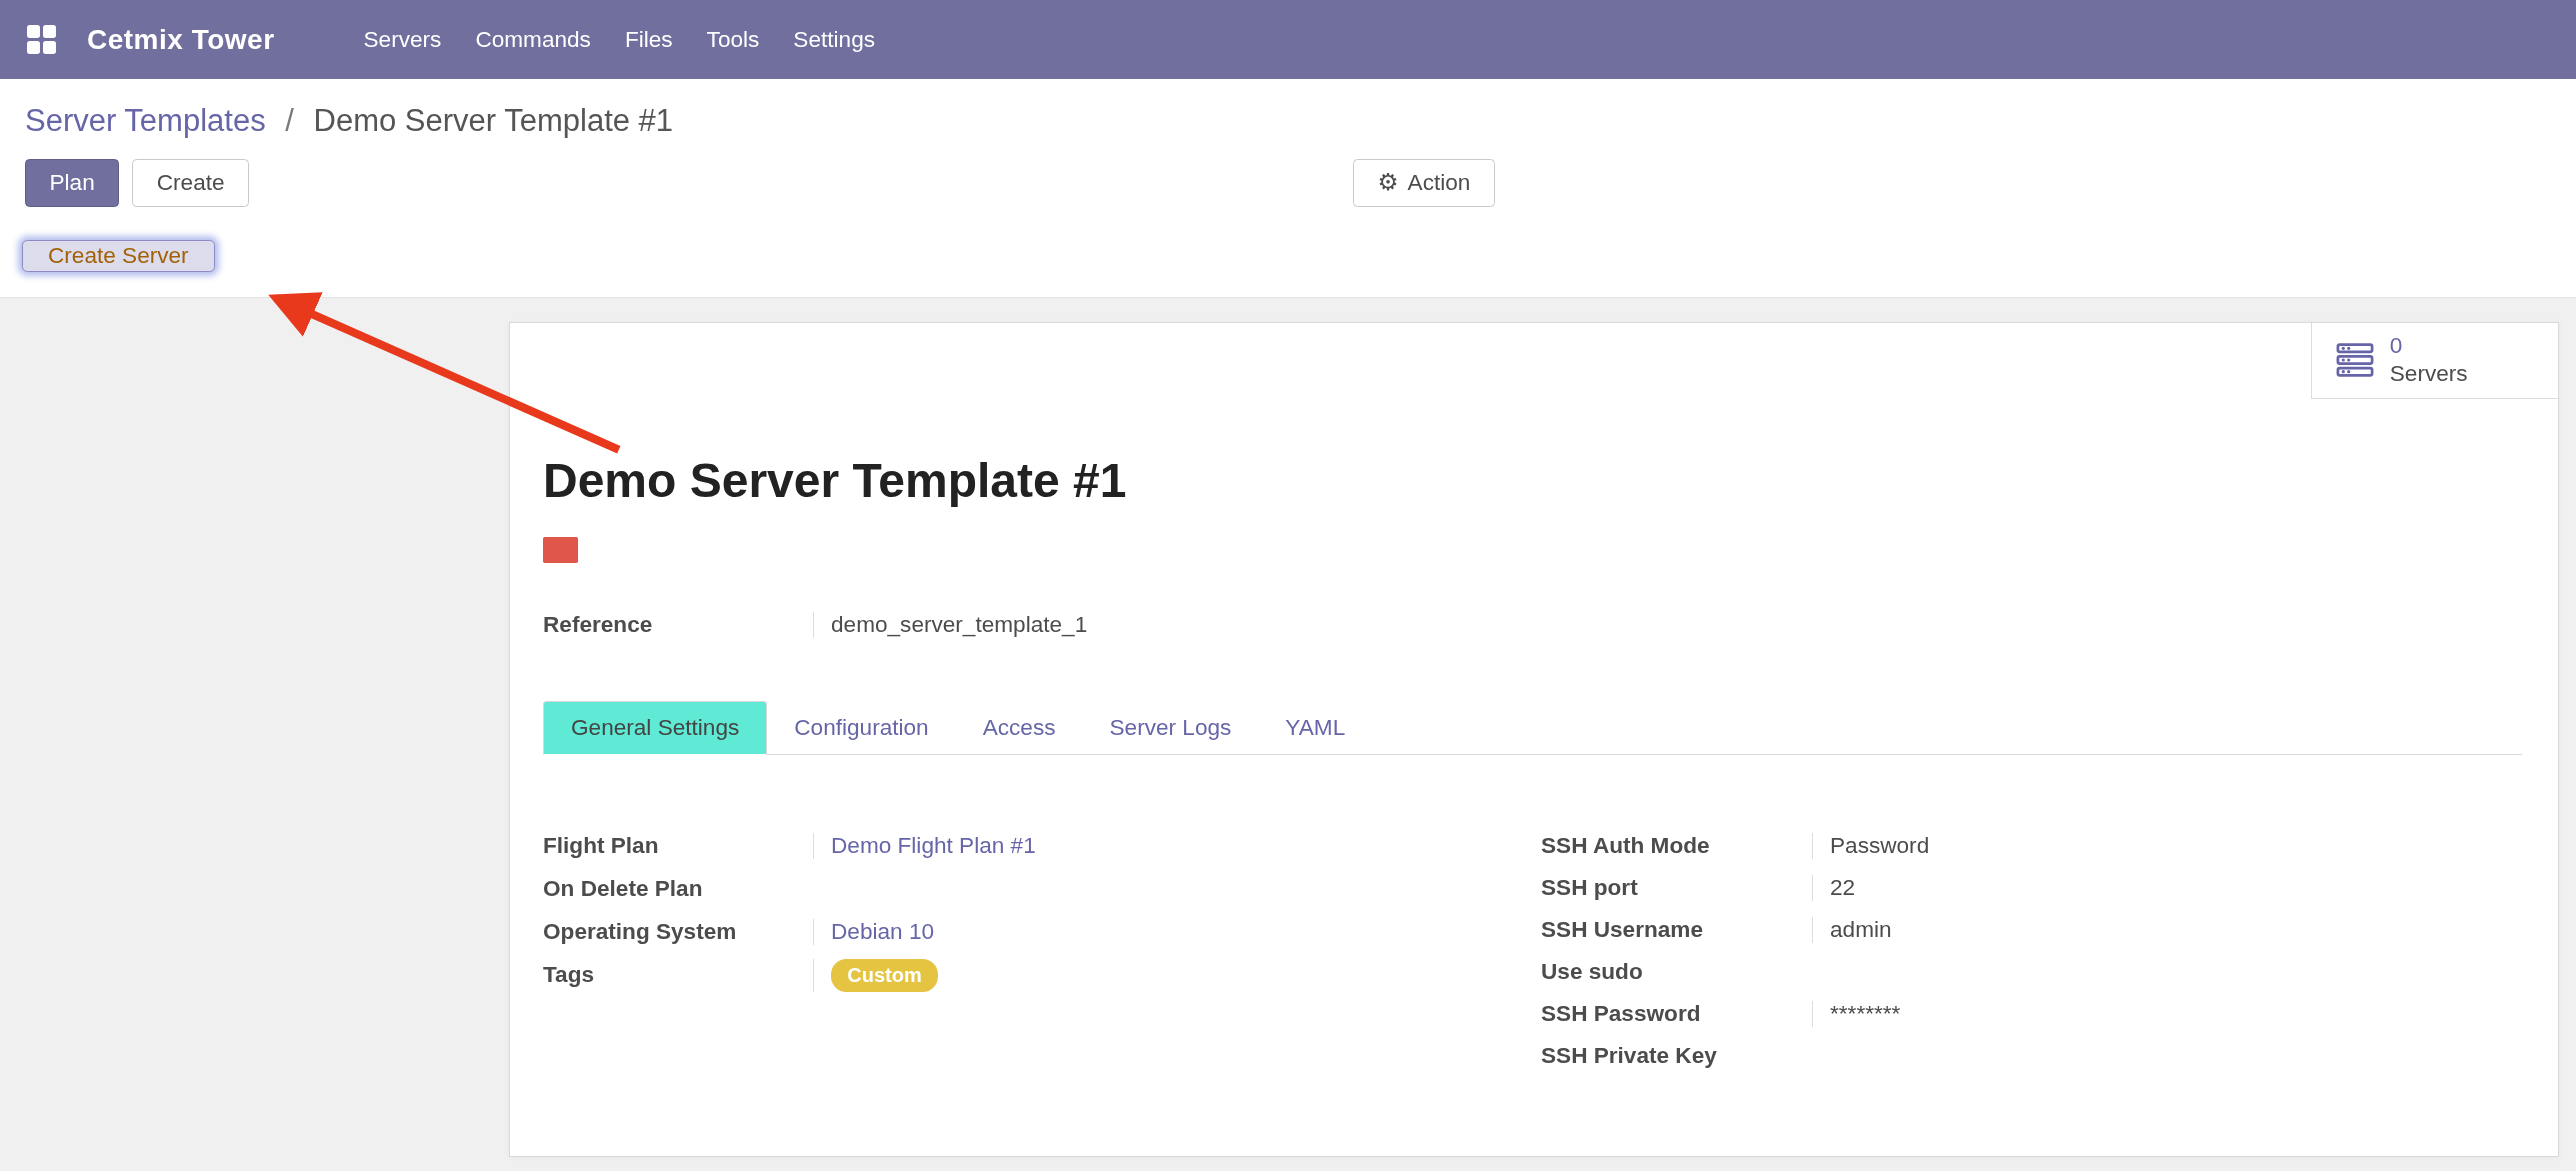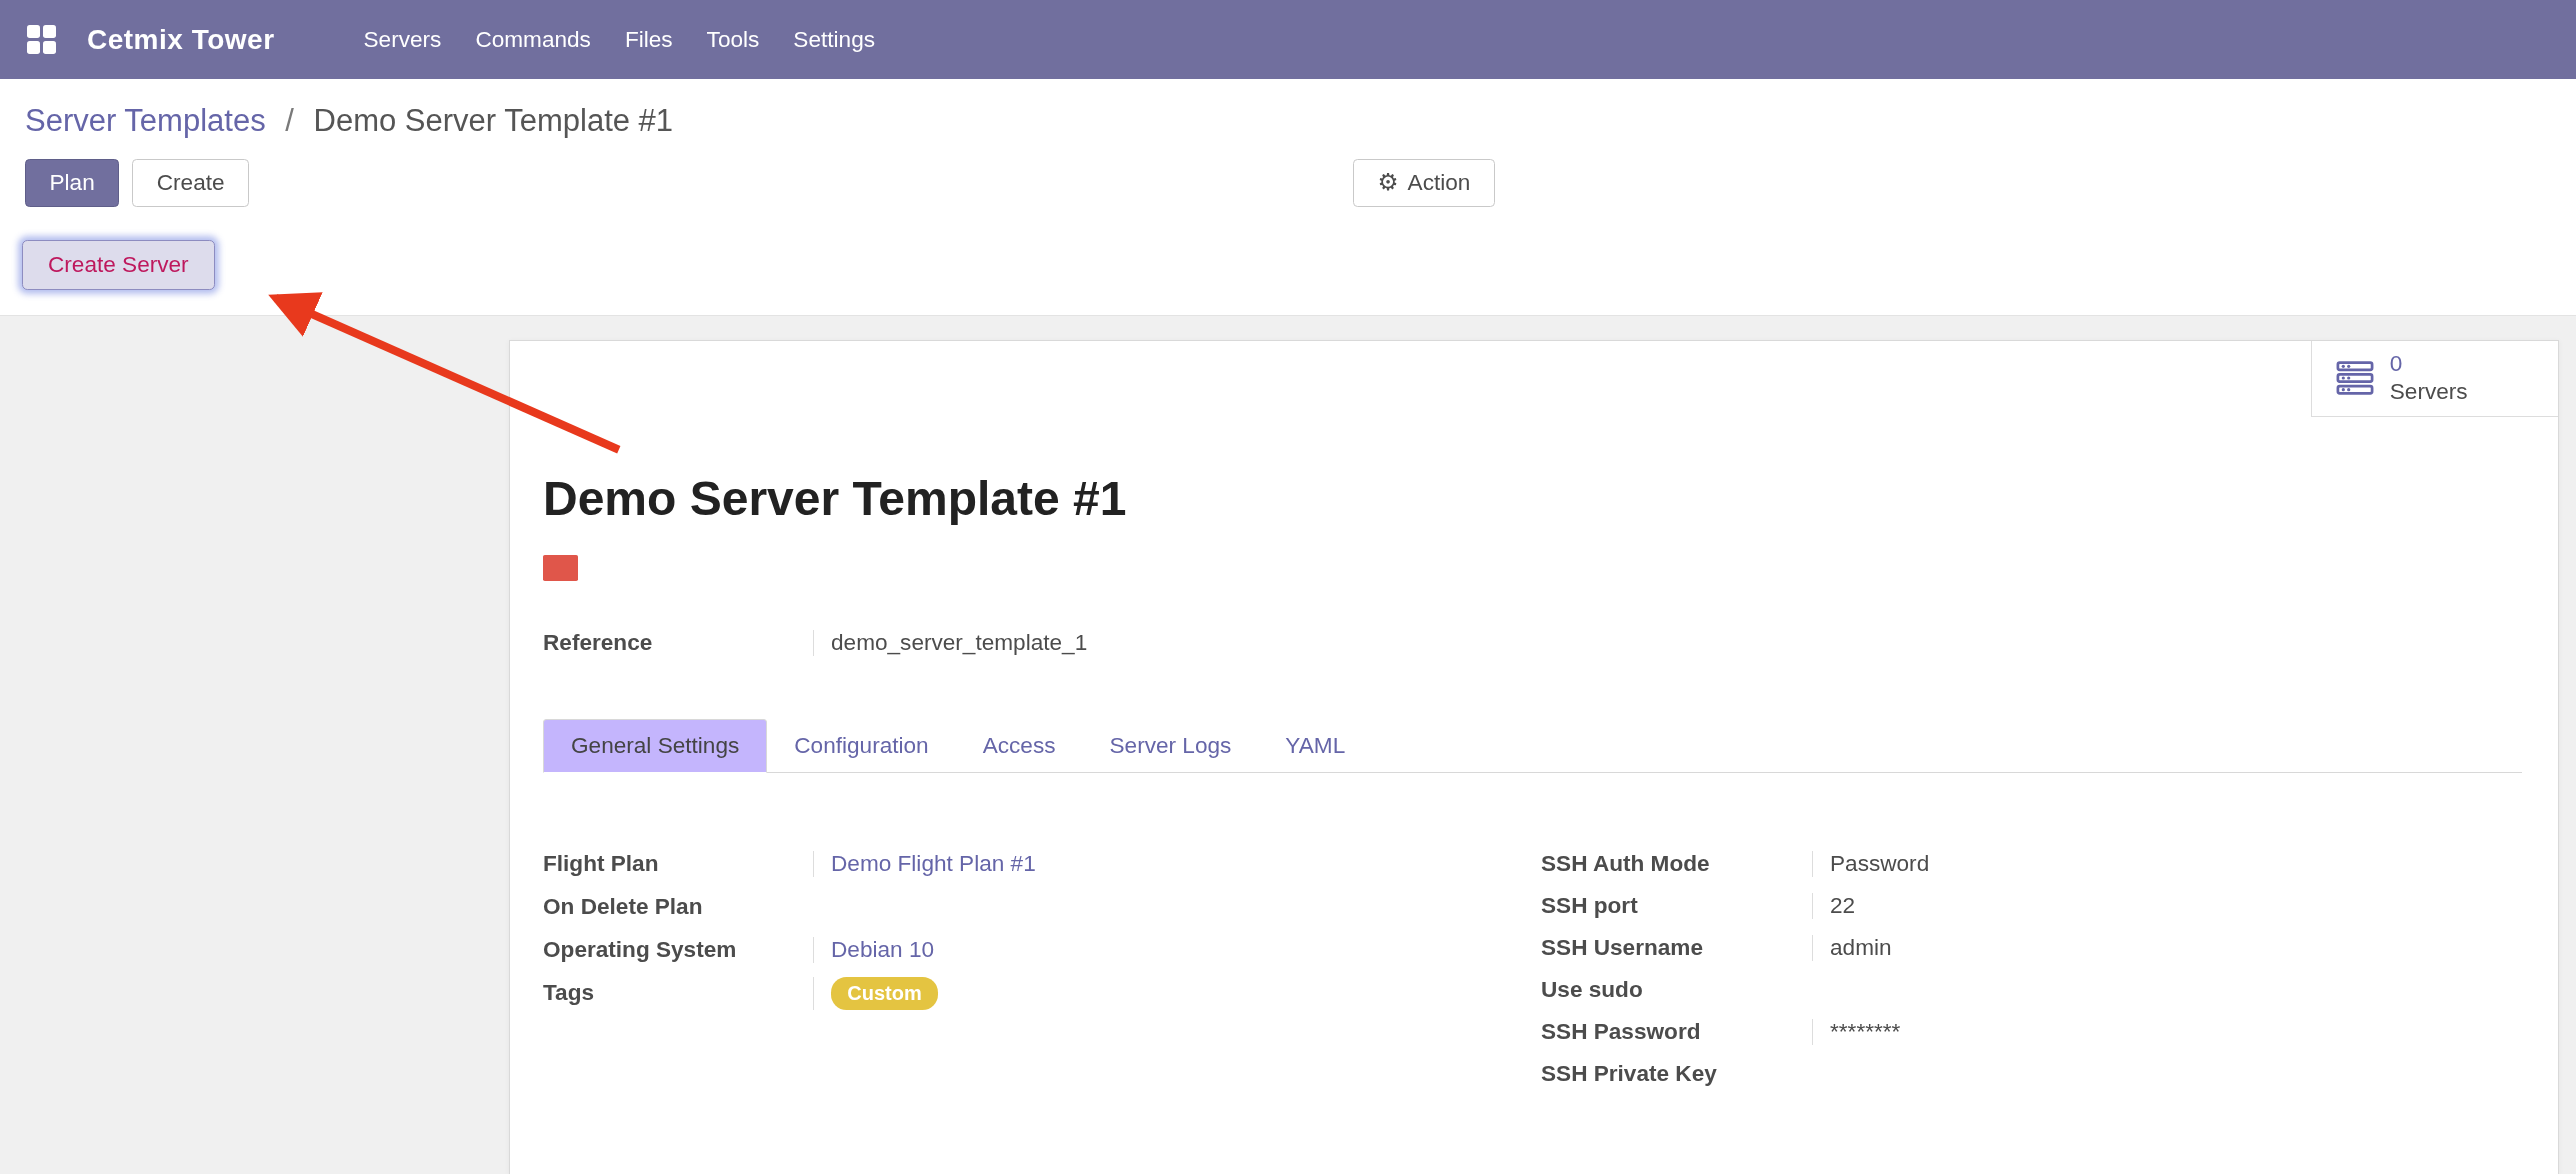--- a/index.html
+++ b/index.html
@@ -49,23 +49,23 @@
     position:absolute; left:1353px; top:0;
     display:flex; align-items:center; gap:9px;
   }
   .gear { font-size:23.5px; line-height:1; }
 
   
   .statusbar-row {
     margin-top:27px; padding:0 0 25px 22px; border-bottom:0.9px solid #e3e3e3;
   }
   .create-server-btn {
-    font-family:inherit; font-size:22.6px; color:#be185d;
+    font-family:inherit; font-size:22.6px; color:#a16207;
     background:#dddcec; border:0.9px solid #8d8cc0; border-radius:5.4px;
-    padding:11px 25px; cursor:pointer;
+    padding:2px 25px; cursor:pointer;
     box-shadow:0 0 6.3px 3.6px rgba(92,112,220,0.45);
   }
 
   
   .content { background:var(--page-bg,#f0f0f0); height:873px; position:relative; }
 
   
   .sheet {
     position:absolute; left:509px; top:24.4px; width:2050px; height:835px;
     background:#fff; border:0.9px solid #d9d9d9; box-shadow:0 0.9px 5.4px rgba(0,0,0,0.05);
@@ -93,21 +93,21 @@
   .f-value { font-size:22.6px; color:#4c4c4c; border-left:0.9px solid #ddd; padding-left:17px; }
   .f-value .link { color:var(--link,#6565a8); font-size:22.6px; }
 
   
   .tabs { margin-top:63px; display:flex; border-bottom:0.9px solid #d8d8d8; height:54px; }
   .tab {
     font-size:22.6px; padding:0 27px; display:flex; align-items:center; cursor:pointer;
     color:var(--link,#6565a8); margin-bottom:-0.9px;
   }
   .tab.active {
-    color:#444; background:#c4b5fd;
+    color:#444; background:#5eead4;
     border:0.9px solid #d8d8d8; border-bottom:0.9px solid #fff; border-radius:3.6px 3.6px 0 0;
   }
 
   
   .fields { margin-top:70px; display:flex; }
   .group { display:grid; align-items:center; }
   .group-left { grid-template-columns:270px 379px; grid-auto-rows:43px; width:998px; }
   .group-right { grid-template-columns:271px 343px; grid-auto-rows:42px; }
 
   .tag {

